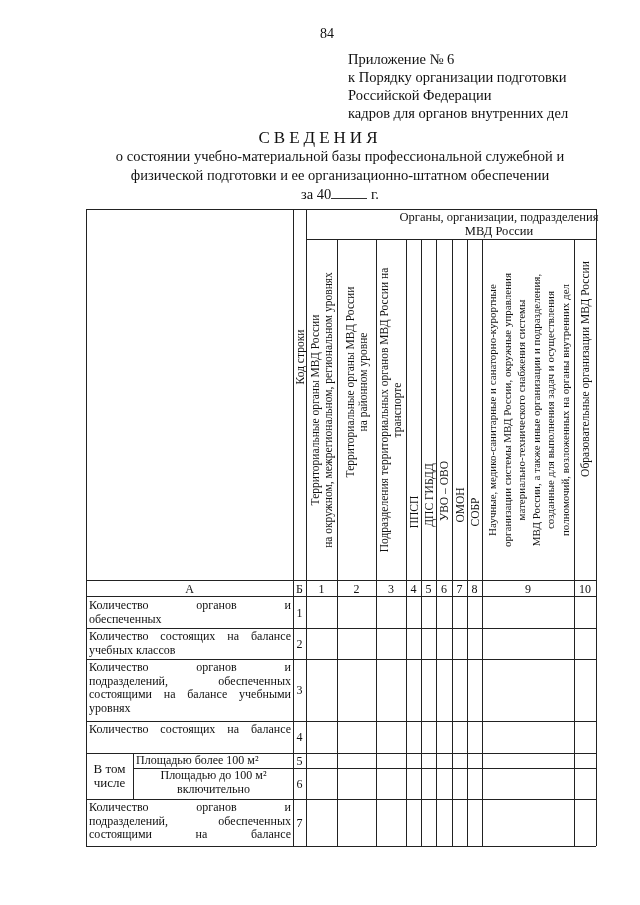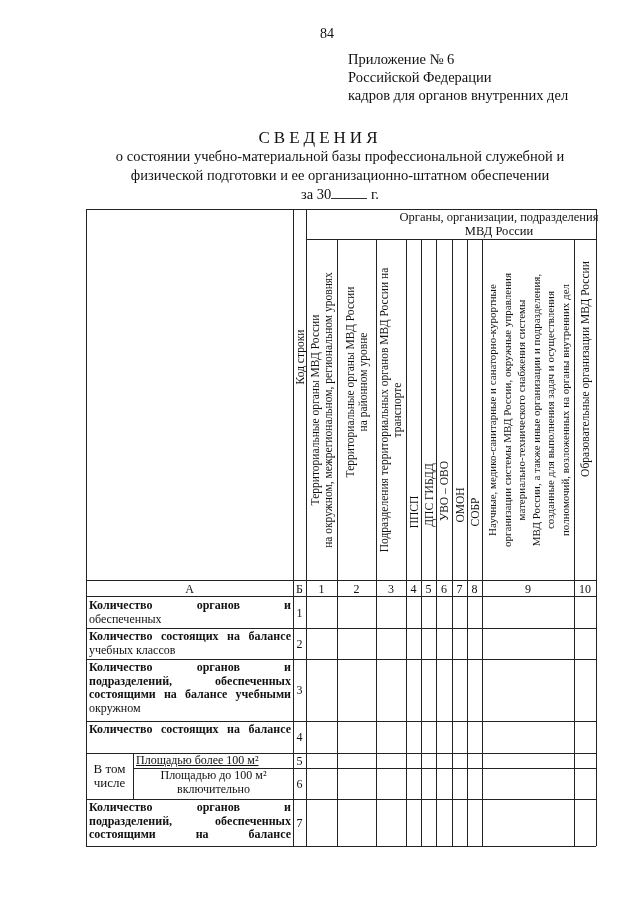--- a/index.html
+++ b/index.html
@@ -13,41 +13,42 @@
   .blank { display: inline-block; width: 36px; border-bottom: 1px solid #333; height: 12px; vertical-align: baseline; }
 
   .vline { position: absolute; width: 0; border-left: 1px solid #222; }
   .hline { position: absolute; height: 0; border-top: 1px solid #222; }
 
   .vtext-cell { position: absolute; overflow: hidden; }
   .vtext { position: absolute; left: 50%; top: 50%; transform: translate(-50%, -50%) rotate(-90deg);
            white-space: nowrap; text-align: center; font-size: 11.5px; line-height: 13px; }
   .htext { position: absolute; font-size: 12px; line-height: 14px; }
   .center { text-align: center; display: flex; align-items: center; justify-content: center; }
-  .just { text-align: justify; text-align-last: justify; font-weight: bold; }
+  .just { text-align: justify; text-align-last: justify; }
   .rowlabel { position: absolute; font-size: 12px; line-height: 13.5px; }
   .rowlabel span { display: block; }
 </style>
 </head>
 <body>
 
 <div class="abs page-num">84</div>
 
 <div class="abs appendix">
   <div>Приложение № 6</div>
+  <div>к Порядку организации подготовки</div>
   <div>Российской Федерации</div>
   <div>кадров для органов внутренних дел</div>
 </div>
 
 <div class="abs title">СВЕДЕНИЯ</div>
 <div class="abs subtitle">
   <div>о состоянии учебно-материальной базы профессиональной служебной и</div>
   <div>физической подготовки и ее организационно-штатном обеспечении</div>
   <div>
-    <span>за 30</span><span class="blank"></span>
+    <span>за 40</span><span class="blank"></span>
     <span>г.</span>
   </div>
 </div>
 
 <div id="table">
 
   <div class="htext center" style="left:306px; top:210px; width:290px; height:28px; flex-direction:column; font-size:12.5px; line-height:14px;padding-left:48px;">
     <div>Органы, организации, подразделения</div>
     <div>МВД России</div>
   </div>
@@ -125,33 +126,33 @@
   <div class="rowlabel" style="left:89px; top:630px; width:202px;">
     <span class="just">Количество состоящих на балансе</span>
     <span>учебных классов</span>
   </div>
   <div class="htext center" style="left:293px; top:628px; width:13px; height:31px;">2</div>
 
   <div class="rowlabel" style="left:89px; top:661px; width:202px;">
     <span class="just">Количество органов и</span>
     <span class="just">подразделений, обеспеченных</span>
     <span class="just">состоящими на балансе учебными</span>
-    <span>окружном</span>
+    <span>уровнях</span>
   </div>
   <div class="htext center" style="left:293px; top:659px; width:13px; height:62px;">3</div>
 
   <div class="rowlabel" style="left:89px; top:723px; width:202px;">
     <span class="just">Количество состоящих на балансе</span>
   </div>
   <div class="htext center" style="left:293px; top:721px; width:13px; height:32px;">4</div>
 
   <div class="htext center" style="left:86px; top:753px; width:47px; height:46px; font-size:13px; line-height:14px; white-space:normal; padding:0 4px; box-sizing:border-box;">
     <span>В том числе</span>
   </div>
-  <div class="rowlabel" style="left:136px; top:754px; width:155px;text-decoration:underline;">
+  <div class="rowlabel" style="left:136px; top:754px; width:155px;">
     <span>Площадью более 100 м²</span>
   </div>
   <div class="htext center" style="left:293px; top:753px; width:13px; height:15px;">5</div>
 
   <div class="rowlabel" style="left:136px; top:769px; width:155px;text-align:center;">
     <span>Площадью до 100 м²</span>
     <span>включительно</span>
   </div>
   <div class="htext center" style="left:293px; top:768px; width:13px; height:31px;">6</div>
 

